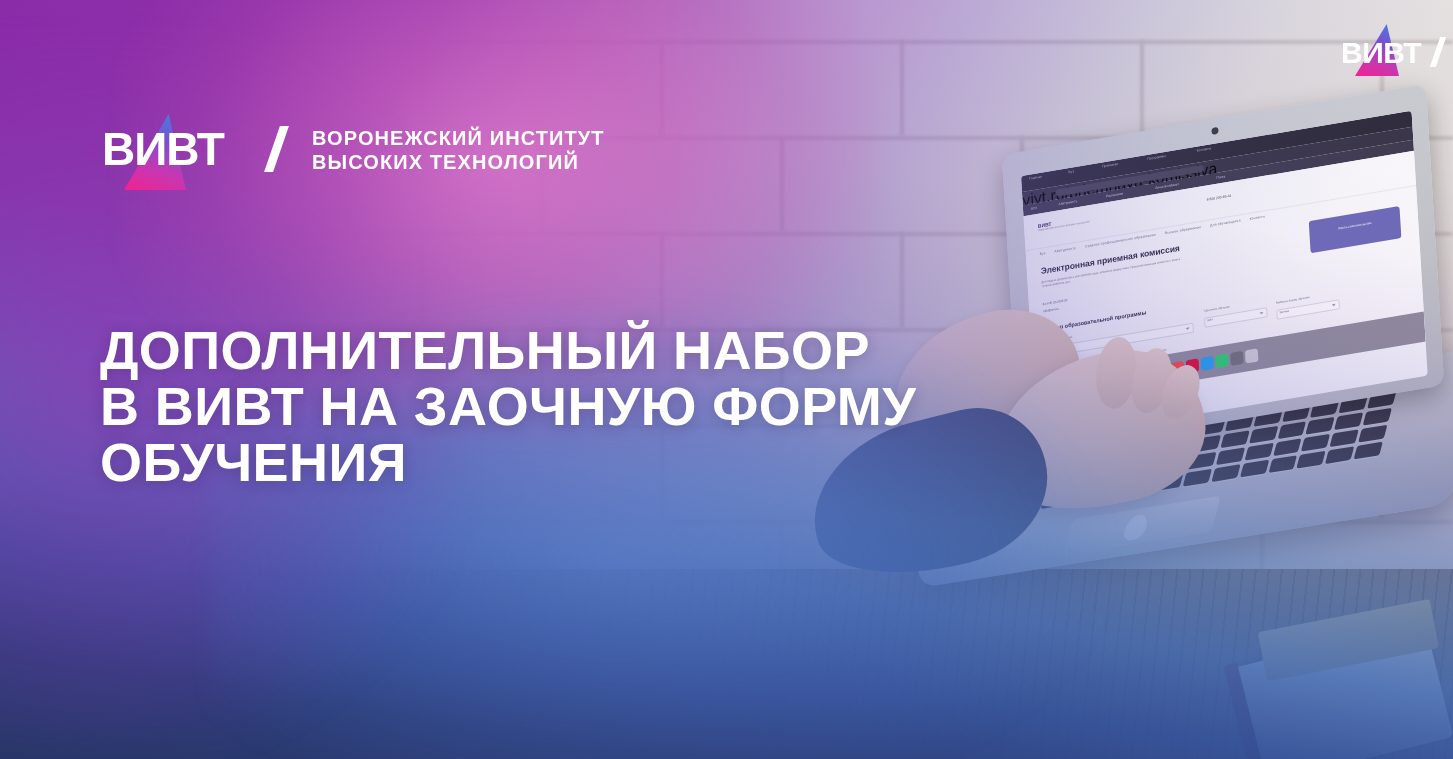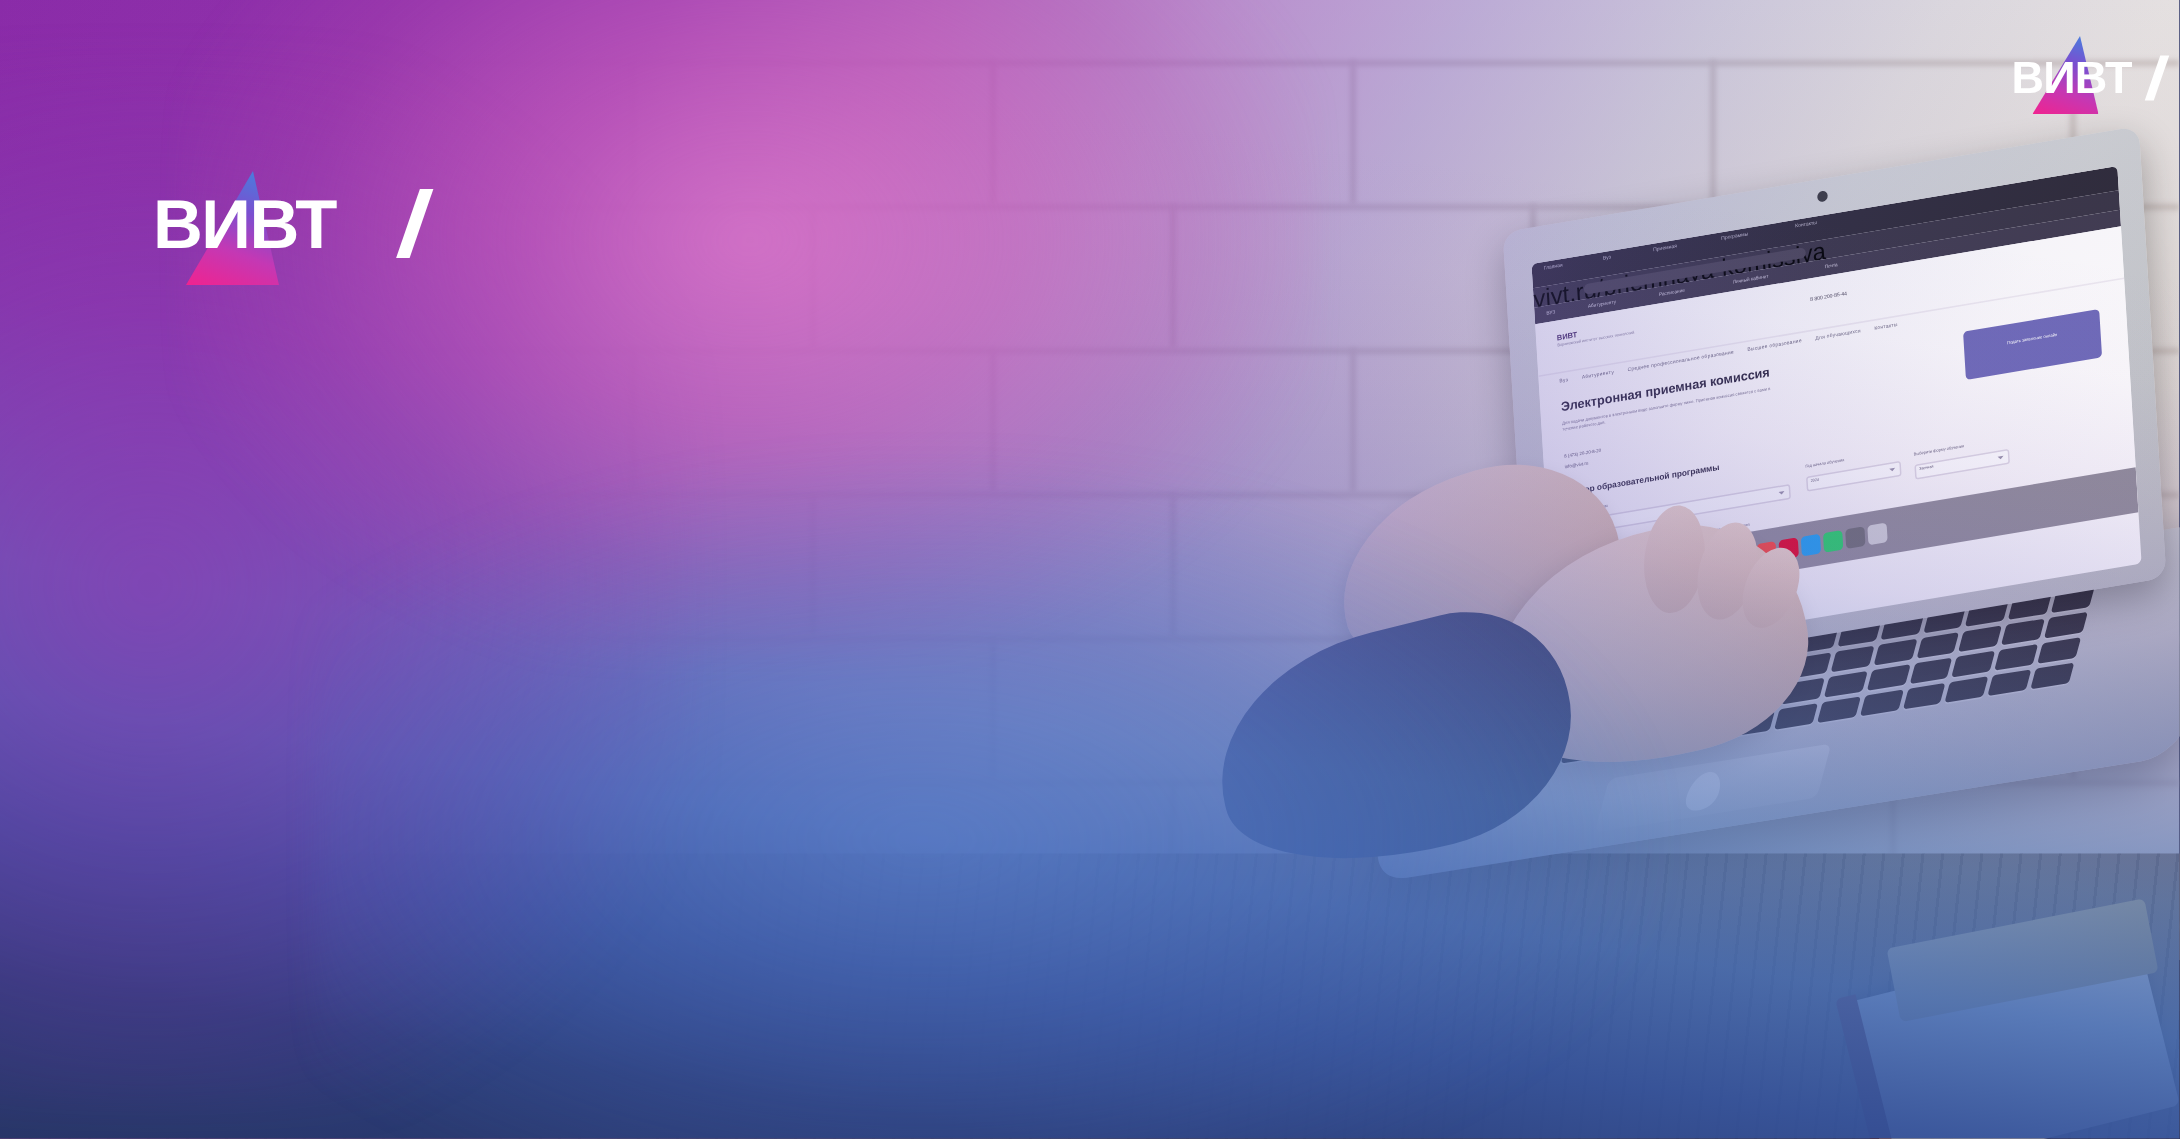--- a/index.html
+++ b/index.html
@@ -492,22 +492,27 @@
   <div class="glow-blue"></div>
 
   <div class="content">
 
     <div class="logo-block">
       <div class="logo-mark">
         <div class="tri-fill"></div>
         <div class="logo-word">ВИВТ</div>
         <div class="logo-slash"></div>
       </div>
+      <div class="logo-tagline">ВОРОНЕЖСКИЙ ИНСТИТУТ
+ВЫСОКИХ ТЕХНОЛОГИЙ</div>
     </div>
 
+    <div class="headline">ДОПОЛНИТЕЛЬНЫЙ НАБОР
+В ВИВТ НА ЗАОЧНУЮ ФОРМУ
+ОБУЧЕНИЯ</div>
 
     <div class="corner-logo">
       <div class="corner-tri"></div>
       <div class="corner-word">ВИВТ</div>
       <div class="corner-slash"></div>
     </div>
   </div>
 </div>
 
 </body></html>

